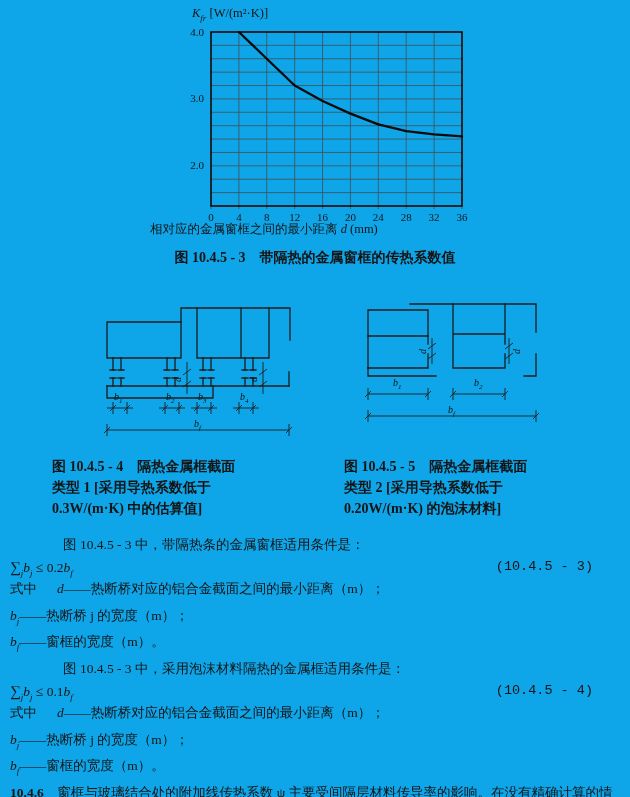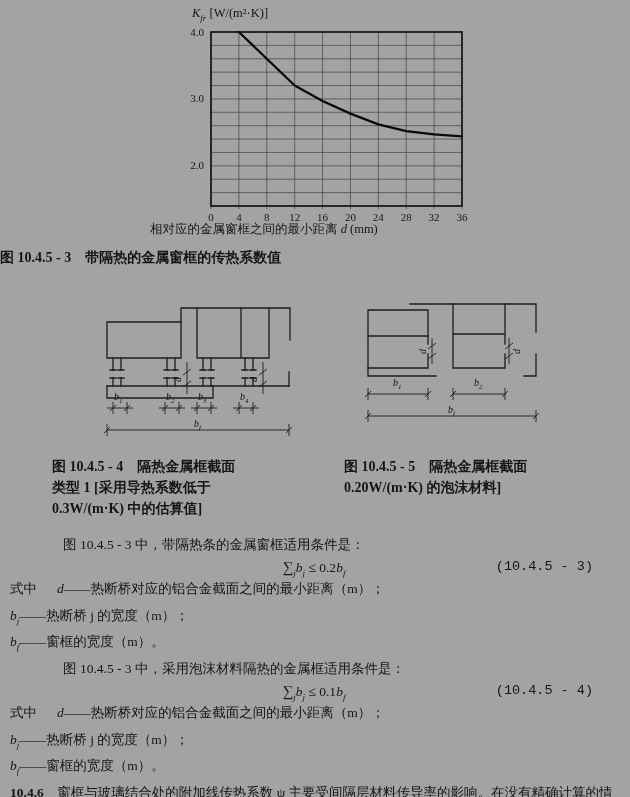--- a/index.html
+++ b/index.html
@@ -1,43 +1,43 @@
 <!DOCTYPE html>
 <html><head>
 <meta charset="utf-8">
 <style>
   html,body{margin:0;padding:0;background:#e8e8e8;}
-  .page{position:relative;width:630px;height:797px;background:#a3a3a3;color:#151515;
+  .page{position:relative;width:630px;height:797px;background:#0ea5e9;color:#151515;
         font-family:"Liberation Serif","DejaVu Serif",serif;overflow:hidden;}
   .abs{position:absolute;}
   .it{font-style:italic;}
   sub{font-size:9px;font-style:italic;}
   
   #axis-title{left:192px;top:6px;font-size:12.5px;}
   #chart-svg{left:150px;top:22px;}
   .grid{stroke:#4a4a4a;stroke-width:0.75;}
   .frame{fill:none;stroke:#111;stroke-width:1.6;}
   .curve{fill:none;stroke:#0a0a0a;stroke-width:2.3;stroke-linejoin:round;stroke-linecap:round;}
   .tick{font-size:11px;fill:#161616;font-family:"Liberation Serif",serif;}
   #xaxis-label{left:150px;top:221px;width:330px;text-align:left;font-size:12.5px;}
-  #fig3-caption{left:0;top:249px;width:630px;font-weight:bold;font-size:14px;}
+  #fig3-caption{left:0;top:249px;width:630px;text-align:center;font-weight:bold;font-size:14px;}
   
   .draw{fill:none;stroke:#1d1d1d;stroke-width:1.3;stroke-linecap:square;}
   .dim{fill:none;stroke:#1d1d1d;stroke-width:0.9;}
   .dimlbl{font-size:10px;fill:#111;font-family:"Liberation Serif",serif;}
   .dimlbl .sub, tspan.sub{font-size:7px;}
   svg text.it, tspan.it{font-style:italic;}
   .fig-caption{top:456px;text-align:left;font-weight:bold;font-size:14px;line-height:21px;}
   #cap-left{left:52px;width:300px;}
   #cap-right{left:344px;width:258px;}
   
   #body-text{left:10px;top:534px;width:608px;font-size:13.5px;line-height:22px;}
   #body-text p{margin:0;}
   .indent{text-indent:53px;}
-  .eq-row{position:relative;text-align:center;height:22px;}
+  .eq-row{position:relative;text-align:left;height:22px;}
   .eq-num{position:absolute;right:25px;top:0;font-family:Liberation Mono, monospace;}
   .where{display:inline-block;width:47px;}
   .def-first{margin-left:18px;}
   .def-rest{margin-left:65px;}
   .sum{font-size:15px;}
   .sec b{font-weight:bold;}
 </style>
 </head>
 <body>
 
@@ -162,20 +162,21 @@
     <text class="dimlbl" x="100" y="115"><tspan class="it">b</tspan><tspan class="it sub" dy="2.5">f</tspan></text>
   </svg>
 
   <div class="abs fig-caption" id="cap-left">
     <div>图 10.4.5 - 4　隔热金属框截面</div>
     <div>类型 1 [采用导热系数低于</div>
     <div>0.3W/(m·K) 中的估算值]</div>
   </div>
   <div class="abs fig-caption" id="cap-right">
     <div>图 10.4.5 - 5　隔热金属框截面</div>
+    <div>类型 2 [采用导热系数低于</div>
     <div>0.20W/(m·K) 的泡沫材料]</div>
   </div>
 
   <div class="abs" id="body-text">
     <p class="indent">图 10.4.5 - 3 中，带隔热条的金属窗框适用条件是：</p>
 
     <div class="eq-row">
       <span><span class="sum">∑</span><sub>j</sub><i>b</i><sub>j</sub><span> ≤ 0.2</span><i>b</i><sub>f</sub></span>
       <span class="eq-num">(10.4.5 - 3)</span>
     </div>

